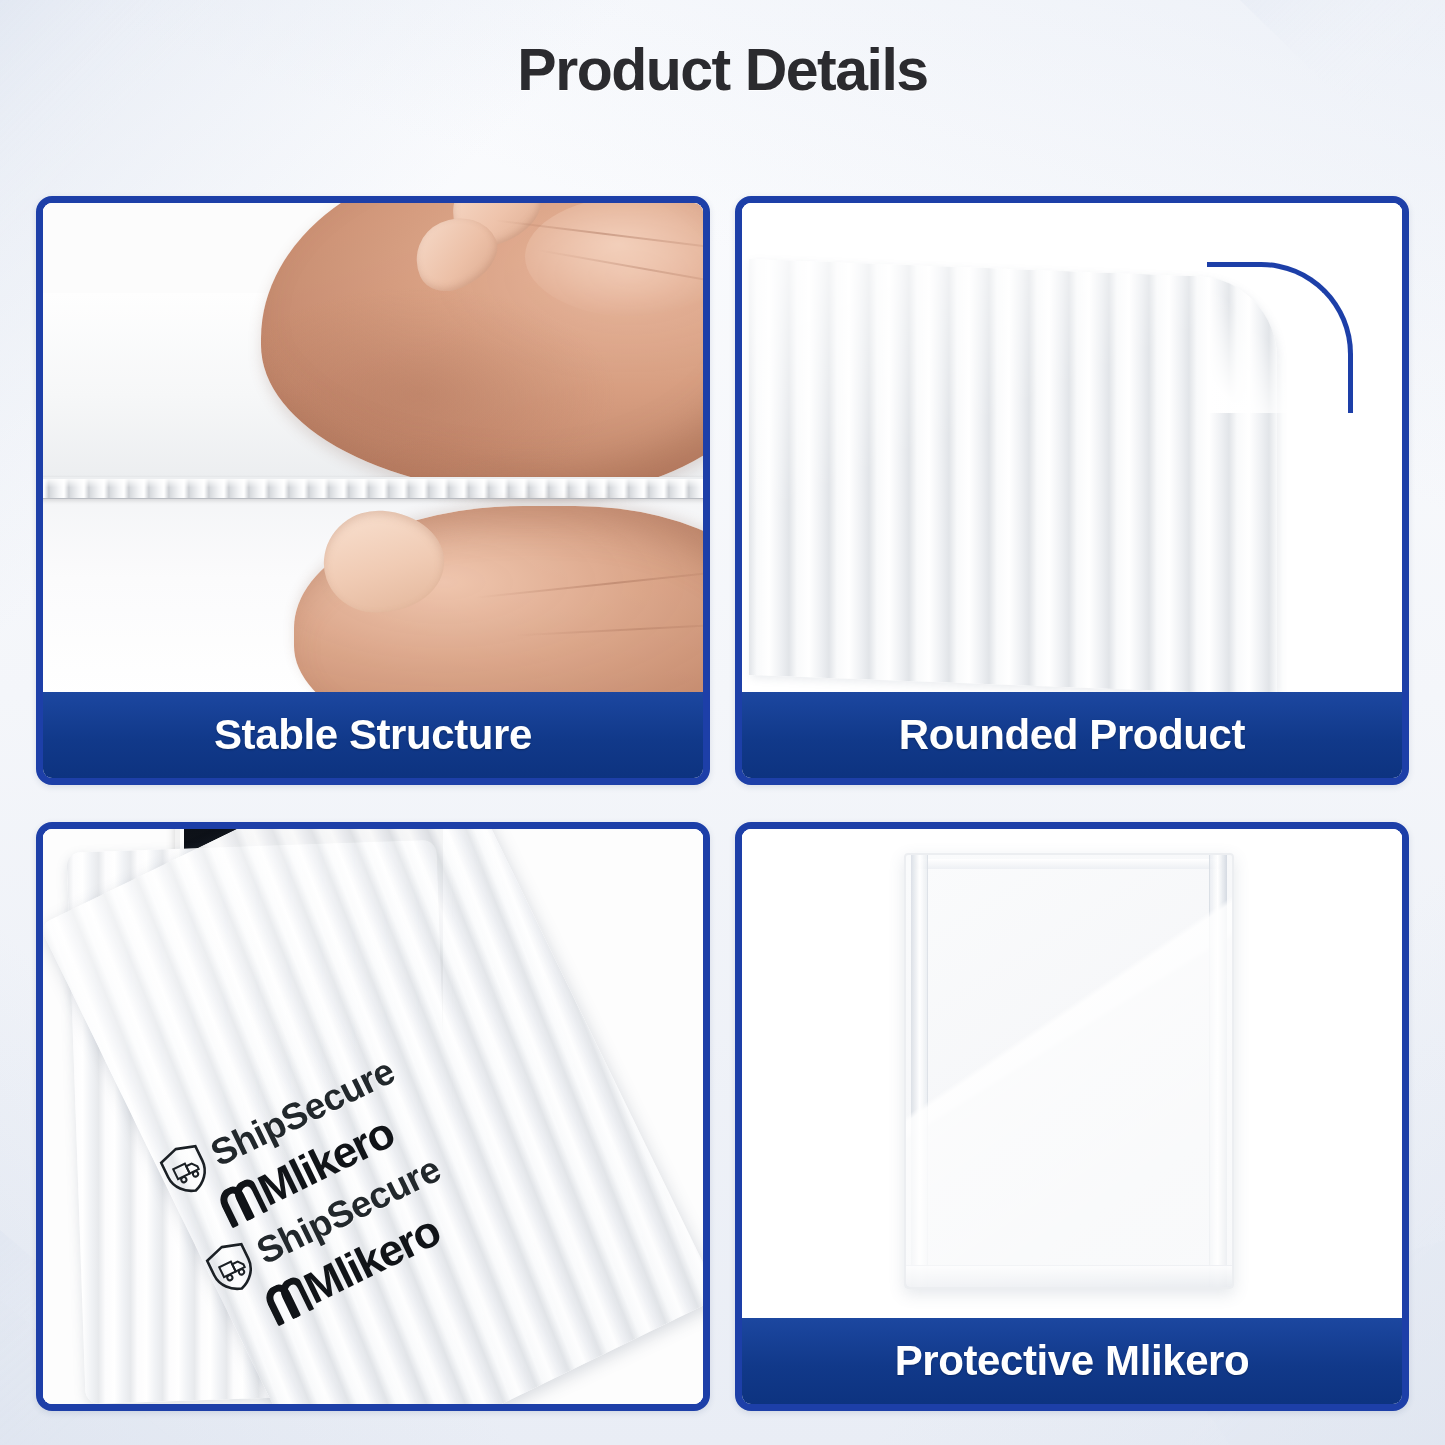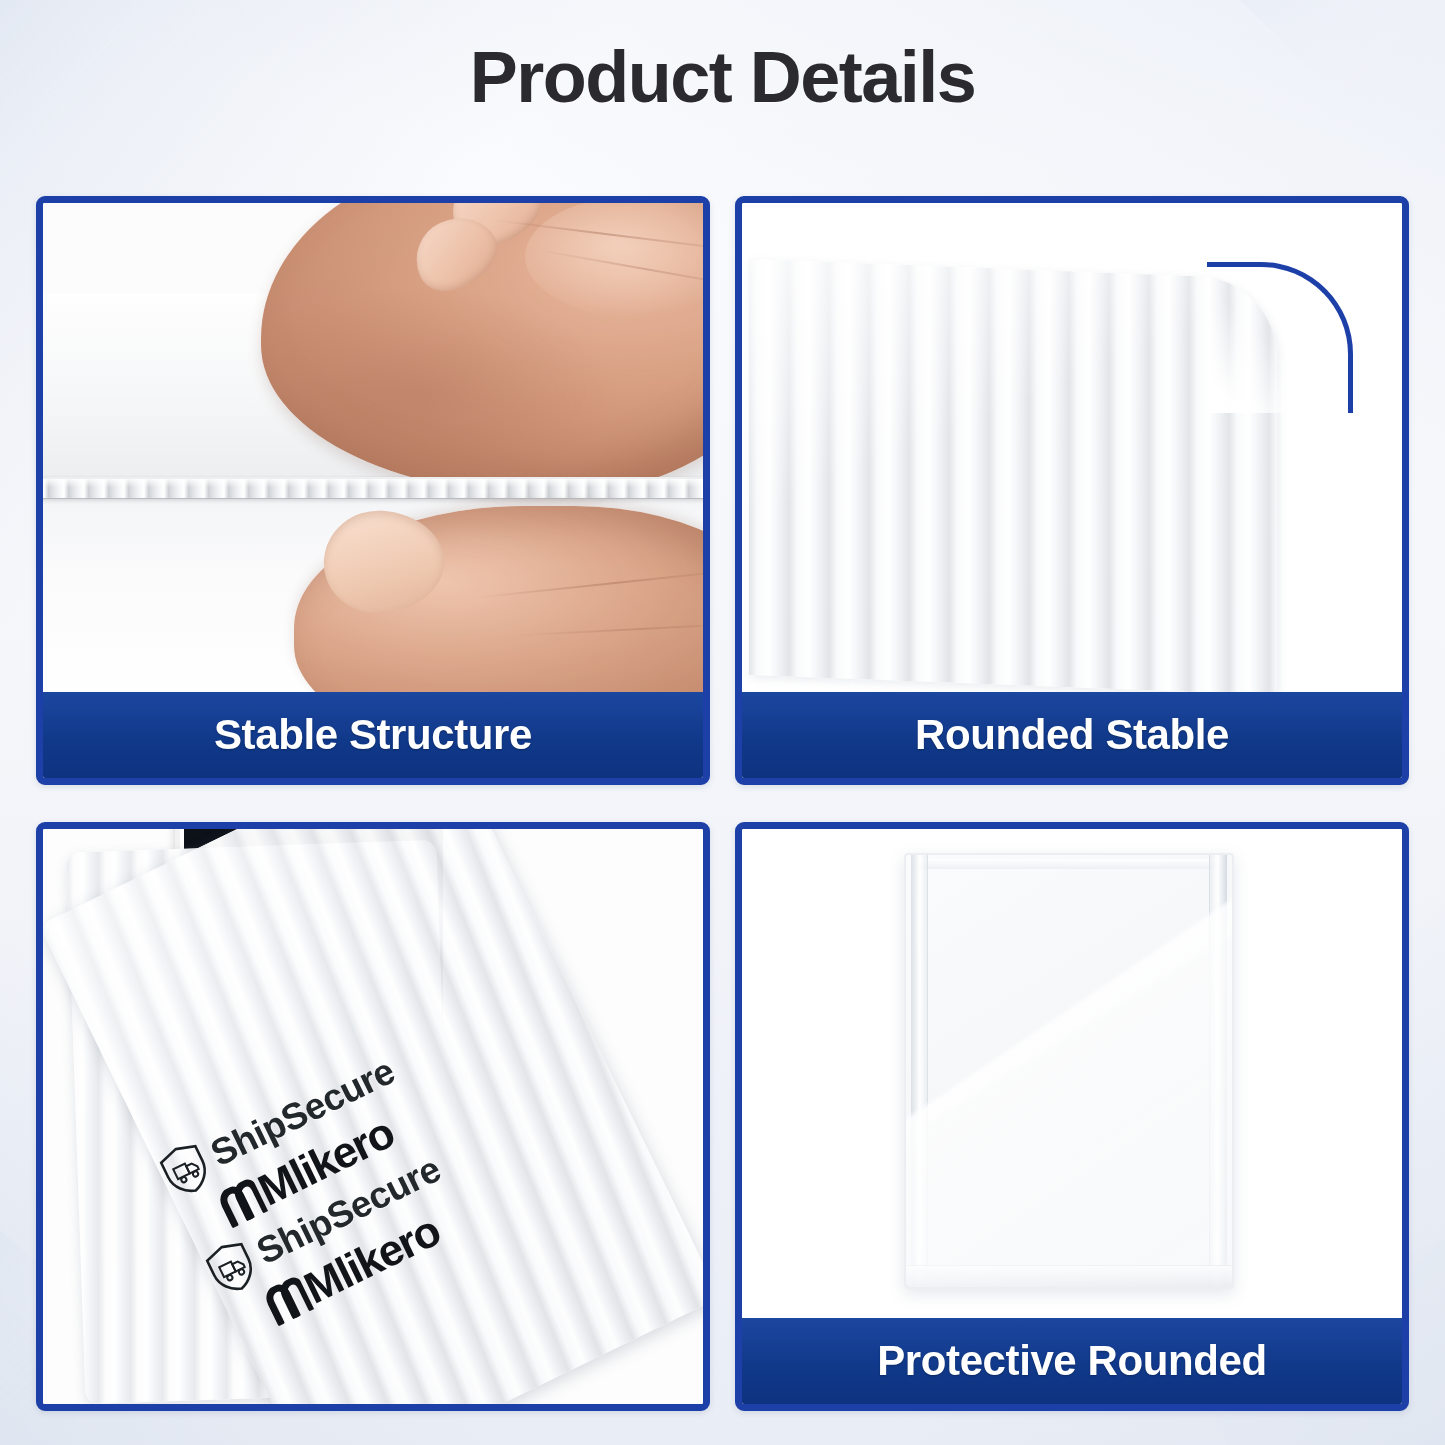--- a/index.html
+++ b/index.html
@@ -28,21 +28,21 @@
   }
   .bg-crease {
     position:absolute; inset:0; pointer-events:none; opacity:.5;
   }
 
   
   .title {
     position:absolute;
     top:36px; left:0; width:100%;
     text-align:center;
-    font-size:72px;
+    font-size:59px;
     font-weight:700;
     letter-spacing:-1.5px;
     color:#2b2b2f;
     text-shadow:0 1px 1px rgba(255,255,255,.9);
     z-index:5;
   }
 
   
   .grid {
     position:absolute;
@@ -52,21 +52,21 @@
     grid-template-columns:674px 674px;
     grid-template-rows:589px 589px;
     column-gap:25px;
     row-gap:37px;
     z-index:3;
   }
 
   .card {
     position:relative;
     border:7px solid #1d3fa8;
-    border-radius:9px;
+    border-radius:16px;
     background:#ffffff;
     overflow:hidden;
     box-shadow:0 2px 6px rgba(40,60,110,.13);
     display:flex;
     flex-direction:column;
   }
 
   .card-photo {
     position:relative;
     flex:1 1 auto;
@@ -449,21 +449,21 @@
   <div class="card">
     <div class="card-photo">
       <div class="c2-scene">
         <div class="c2-sheet">
           <div class="c2-sheet-gloss"></div>
         </div>
         <div class="c2-arc"></div>
         <div class="c2-arc-fade"></div>
       </div>
     </div>
-    <div class="card-caption">Rounded Stable</div>
+    <div class="card-caption">Rounded Product</div>
   </div>
 
   <div class="card">
     <div class="card-photo">
       <div class="c3-scene">
 
         <div class="c3-tcard">
           <div class="c3-photo">
             <div class="c3-grass"></div>
             <div class="c3-player-body"></div>
@@ -532,16 +532,16 @@
       <div class="c4-scene">
         <div class="c4-sleeve">
           <div class="c4-lip"></div>
           <div class="c4-edge-l"></div>
           <div class="c4-edge-r"></div>
           <div class="c4-edge-b"></div>
           <div class="c4-gloss"></div>
         </div>
       </div>
     </div>
-    <div class="card-caption">Protective Rounded</div>
+    <div class="card-caption">Protective Mlikero</div>
   </div>
 
 </div>
 
 </body></html>

